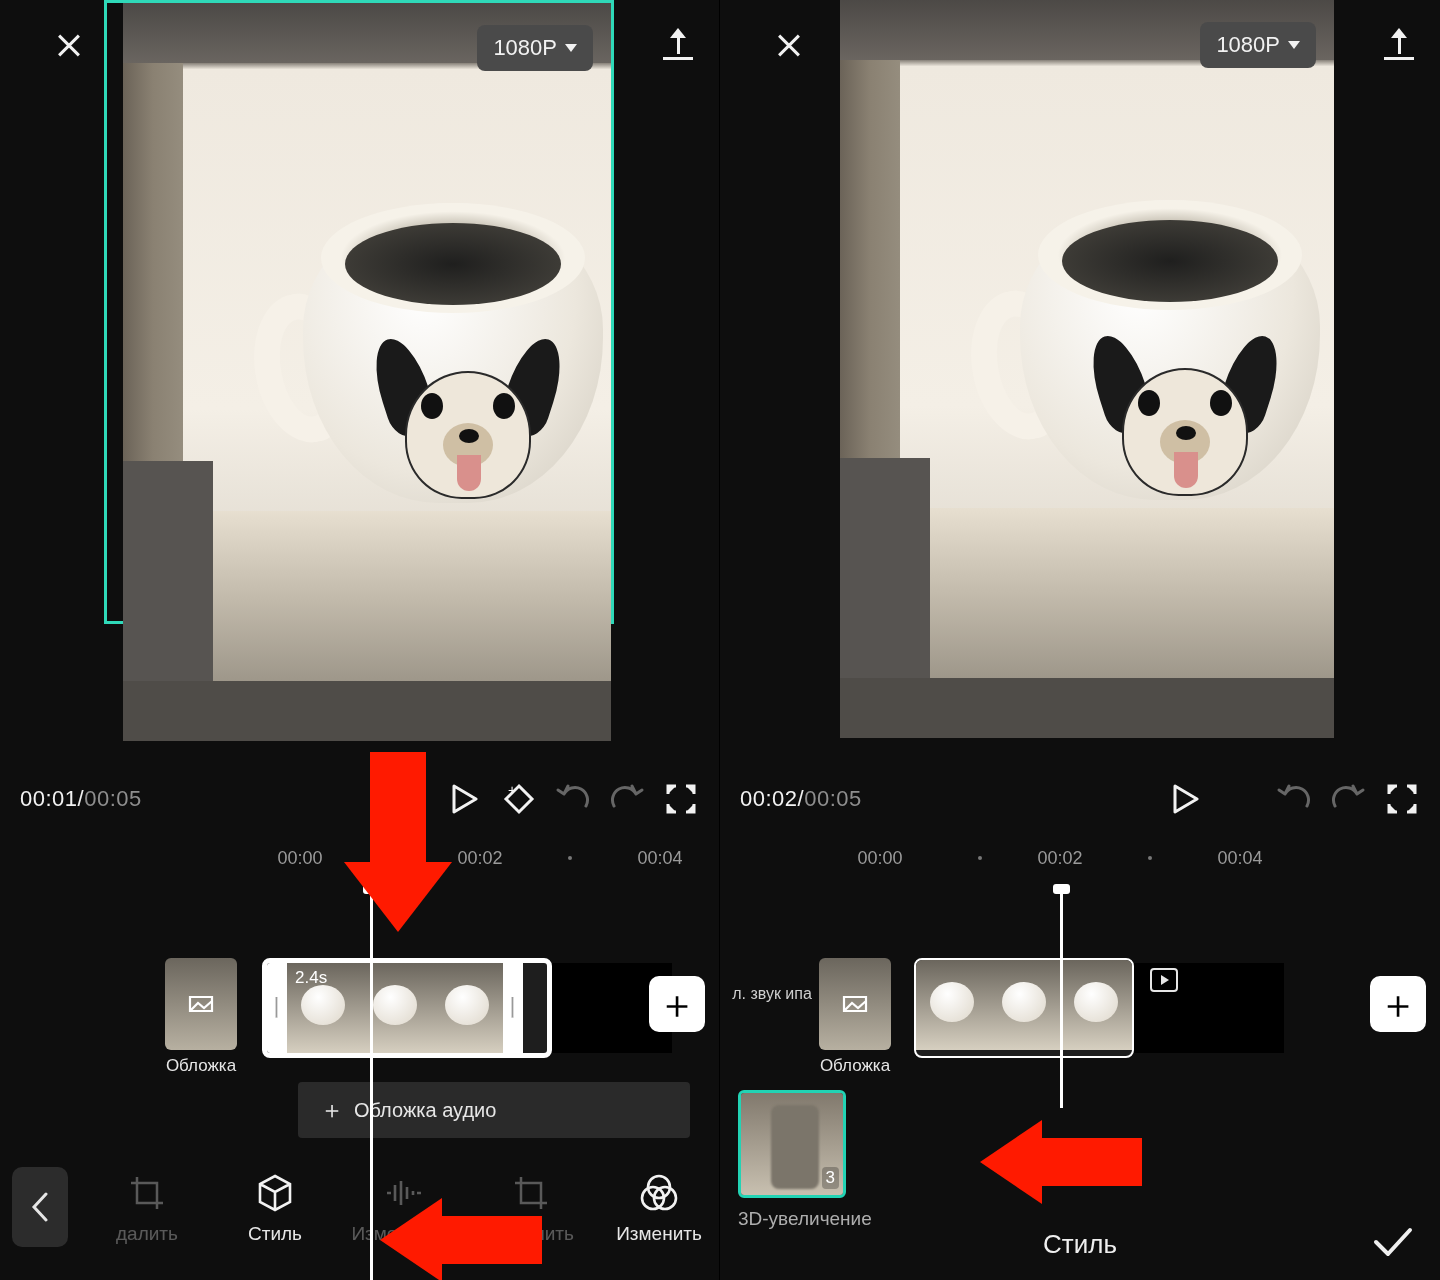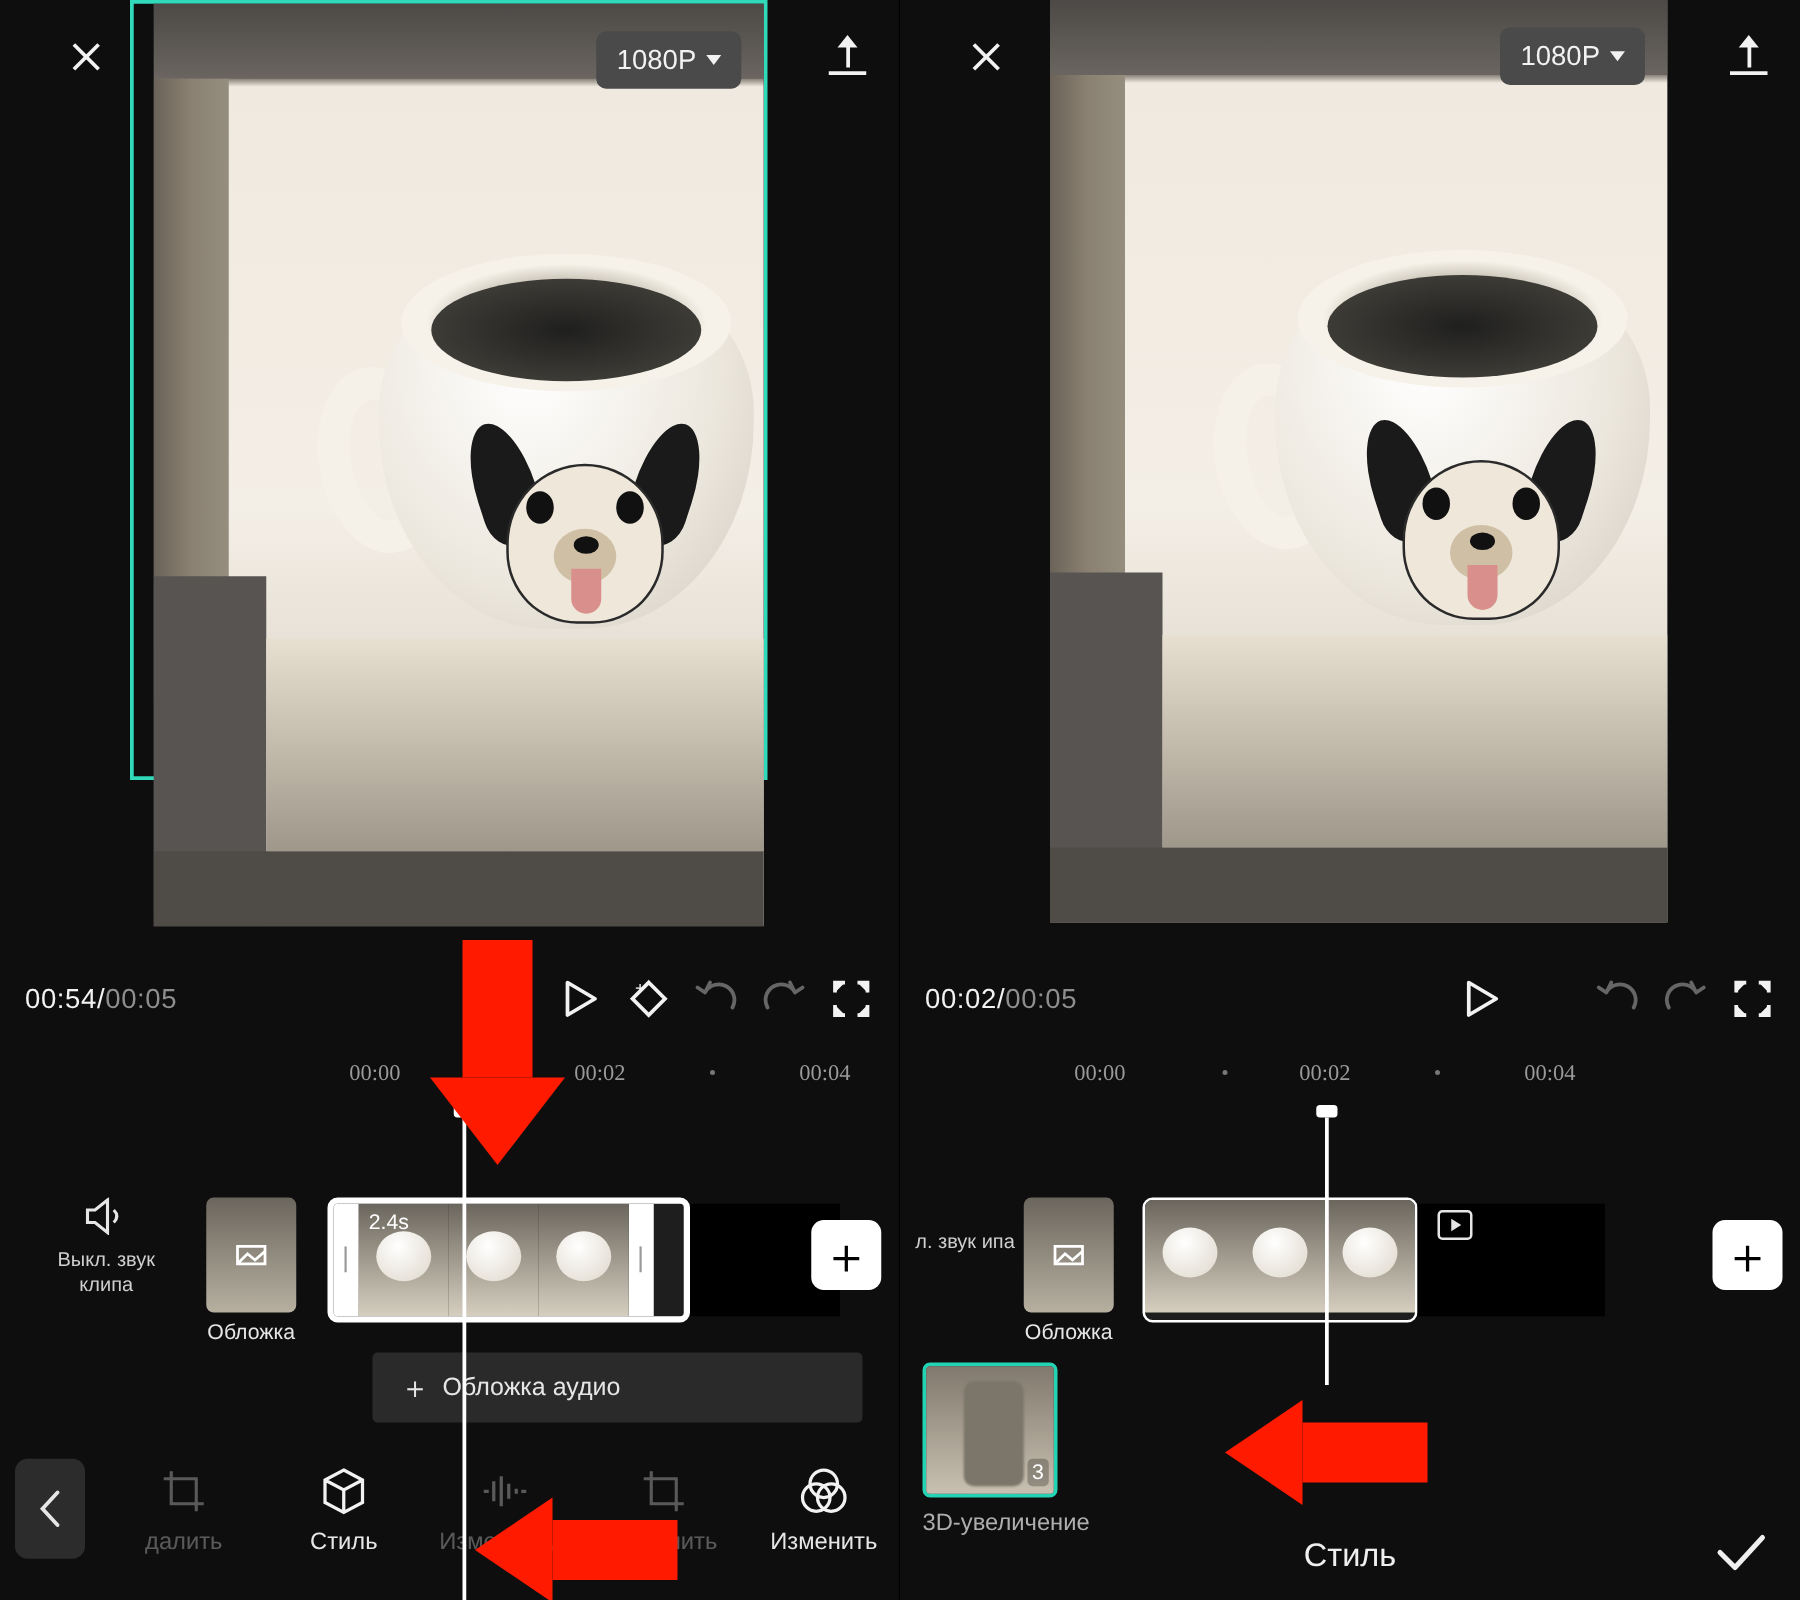--- a/index.html
+++ b/index.html
@@ -61,21 +61,21 @@
   .transport { position:absolute; left:0; right:0; top:764px; height:70px; display:flex; align-items:center; padding:0 20px; gap:18px; }
   .timecode { font-size:22px; color:#f2f2f2; display:flex; gap:0; letter-spacing:0.5px; }
   .timecode .dur { color:#8e8e8e; }
   .spacer { flex:1; }
   .t-icon { width:36px; height:36px; display:flex; align-items:center; justify-content:center; }
   .play svg, .undo svg, .redo svg, .fs svg, .kf svg { fill:#f2f2f2; }
   .undo svg, .redo svg { fill:#6a6a6a; }
   .t-icon.disabled svg { fill:#555; }
   
   .ruler { position:absolute; left:0; right:0; top:840px; height:42px; }
-  .tick { position:absolute; top:8px; font-size:18px; color:#9a9a9a; transform:translateX(-50%);font-family:Liberation Serif, serif; }
+  .tick { position:absolute; top:8px; font-size:18px; color:#9a9a9a; transform:translateX(-50%); }
   .dot { position:absolute; top:16px; width:4px; height:4px; background:#777; border-radius:50%; transform:translateX(-50%); }
   
   .timeline { position:absolute; left:0; right:0; top:948px; height:140px; }
   .mute-col { position:absolute; left:30px; top:10px; width:110px; text-align:center; }
   .mute-ic { display:inline-block; }
   .mute-label { font-size:16px; color:#cfcfcf; line-height:1.25; margin-top:6px; }
   .cover-col { position:absolute; left:152px; top:10px; width:98px; text-align:center; }
   .cover-thumb { width:72px; height:92px; background:linear-gradient(#6b665d,#b7b0a1); border-radius:6px; margin:0 auto; position:relative; display:flex; align-items:center; justify-content:center; }
   .cover-thumb svg { fill:#fff; }
   .cover-label { font-size:17px; color:#e6e6e6; margin-top:6px; }
@@ -169,21 +169,21 @@
       </div>
       <div class="res-overlay res-btn">
         <span>1080P</span>
         <span class="tri-down"></span>
       </div>
     </div>
   </div>
 
   <div class="transport">
     <div class="timecode">
-      <span>00:54</span>
+      <span>00:01</span>
         <span>/</span>
         <span class="dur">00:05</span>
     </div>
     <div class="spacer"></div>
     <div class="t-icon play">
       <svg width="26" height="30" viewBox="0 0 26 30">
           <path d="M2 2 L24 15 L2 28 Z" fill="none" stroke="#f2f2f2" stroke-width="3" stroke-linejoin="round"></path>
         </svg>
     </div>
     <div class="t-icon kf">
@@ -211,29 +211,20 @@
 
   <div class="ruler">
     <span class="tick" style="left:300px">00:00</span>
     <span class="dot" style="left:400px"></span>
     <span class="tick" style="left:480px">00:02</span>
     <span class="dot" style="left:570px"></span>
     <span class="tick" style="left:660px">00:04</span>
   </div>
 
   <div class="timeline">
-    <div class="mute-col">
-      <span class="mute-ic">
-        <svg width="34" height="30" viewBox="0 0 34 30" fill="none" stroke="#e6e6e6" stroke-width="2.5">
-            <path d="M2 10 H8 L18 2 V28 L8 20 H2 Z"></path>
-            <path d="M23 10 Q28 15 23 20"></path>
-          </svg>
-      </span>
-      <div class="mute-label">Выкл. звук клипа</div>
-    </div>
     <div class="cover-col">
       <div class="cover-thumb">
         <svg width="30" height="30" viewBox="0 0 30 30">
             <path d="M4 22 L4 8 L26 8 L26 22 Z M4 22 L12 14 L18 19 L26 12" fill="none" stroke="#fff" stroke-width="2.2"></path>
           </svg>
       </div>
       <div class="cover-label">Обложка</div>
     </div>
 
     <div class="clip-strip" style="width:290px">

